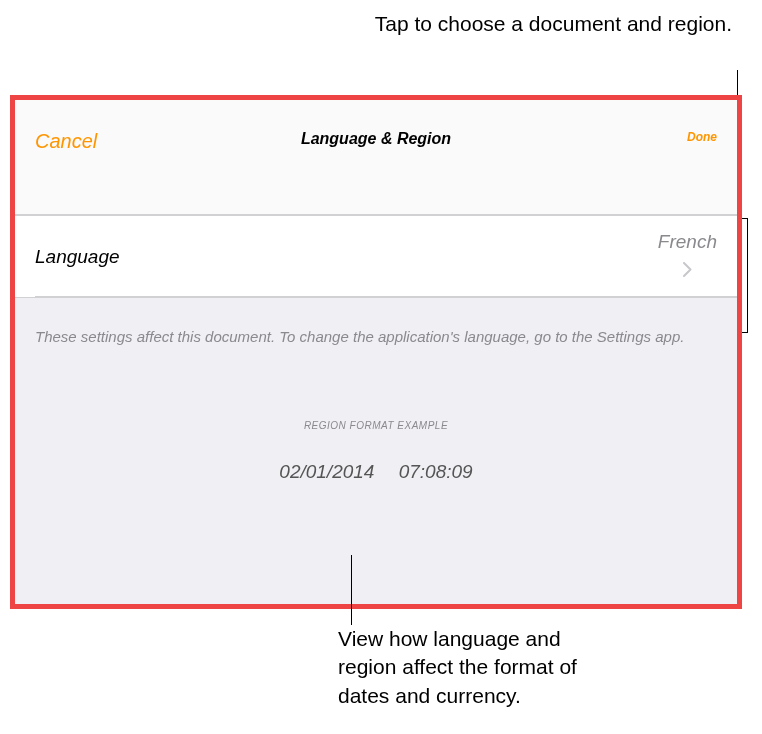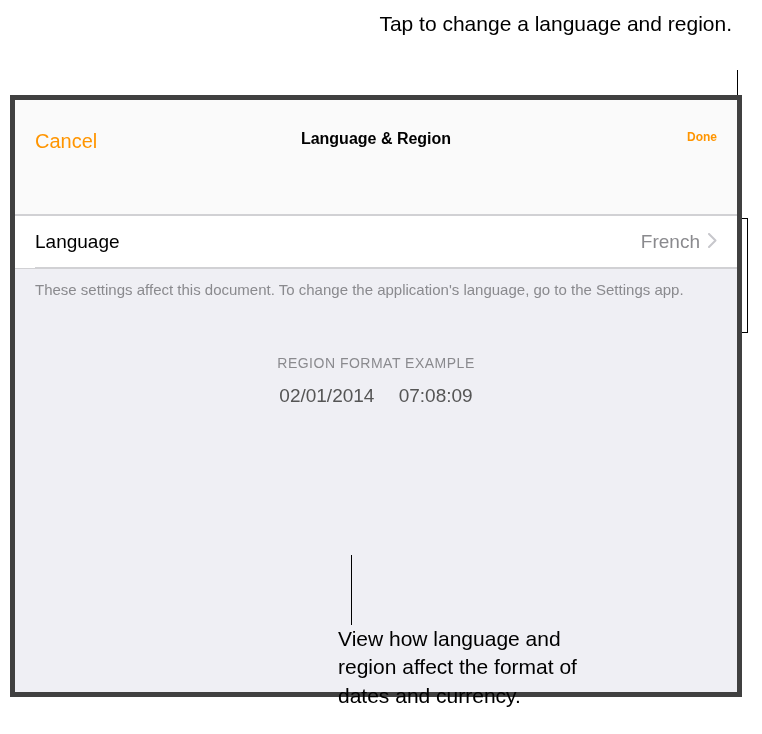--- a/index.html
+++ b/index.html
@@ -39,23 +39,24 @@
       height: 115px;
       border-right: 1.5px solid #000;
       border-top: 1.5px solid #000;
       border-bottom: 1.5px solid #000;
     }
     .modal-frame {
       position: absolute;
       top: 95px;
       left: 10px;
       width: 732px;
-      height: 602px;
-      background: #404040;
+      height: 514px;
+      background: #ef4444;
       padding: 5px;
+      font-style: italic;
     }
     .modal-inner {
       width: 100%;
       height: 100%;
       background: #efeff4;
       display: flex;
       flex-direction: column;
     }
     .modal-header {
       background: #fafafa;
@@ -116,44 +117,45 @@
       background: #d1d1d4;
     }
     .row-label {
       font-size: 19px;
       color: #000;
     }
     .row-right {
       display: flex;
       align-items: center;
       gap: 8px;
+      flex-direction: column;
     }
     .row-value {
       font-size: 19px;
       color: #8a8a8e;
     }
     .chevron {
       color: #c7c7cc;
       font-size: 18px;
     }
     .footer-text {
-      padding: 10px 20px;
+      padding: 28px 20px;
       font-size: 15px;
       color: #8a8a8e;
       line-height: 1.4;
     }
     .example-section {
       text-align: center;
       margin-top: 45px;
     }
     .example-header {
-      font-size: 14px;
+      font-size: 10px;
       letter-spacing: 0.5px;
       color: #8a8a8e;
-      margin-bottom: 12px;
+      margin-bottom: 28px;
     }
     .example-line {
       font-size: 19px;
       color: #555;
       line-height: 1.4;
     }
     .callout-bottom-line {
       position: absolute;
       left: 351px;
       top: 555px;
@@ -167,21 +169,21 @@
       top: 625px;
       font-size: 21px;
       color: #000;
       line-height: 1.35;
       width: 280px;
     }
   </style>
 </head>
 <body>
 
-<div class="callout-top">Tap to change a language and region.</div>
+<div class="callout-top">Tap to choose a document and region.</div>
 <div class="callout-top-line"></div>
 <div class="callout-top-bracket"></div>
 
 <div class="modal-frame">
   <div class="modal-inner">
 
     <div class="modal-header">
       <span class="header-cancel">Cancel</span>
       <span class="header-title">Language &amp; Region</span>
       <span class="header-done">Done</span>

